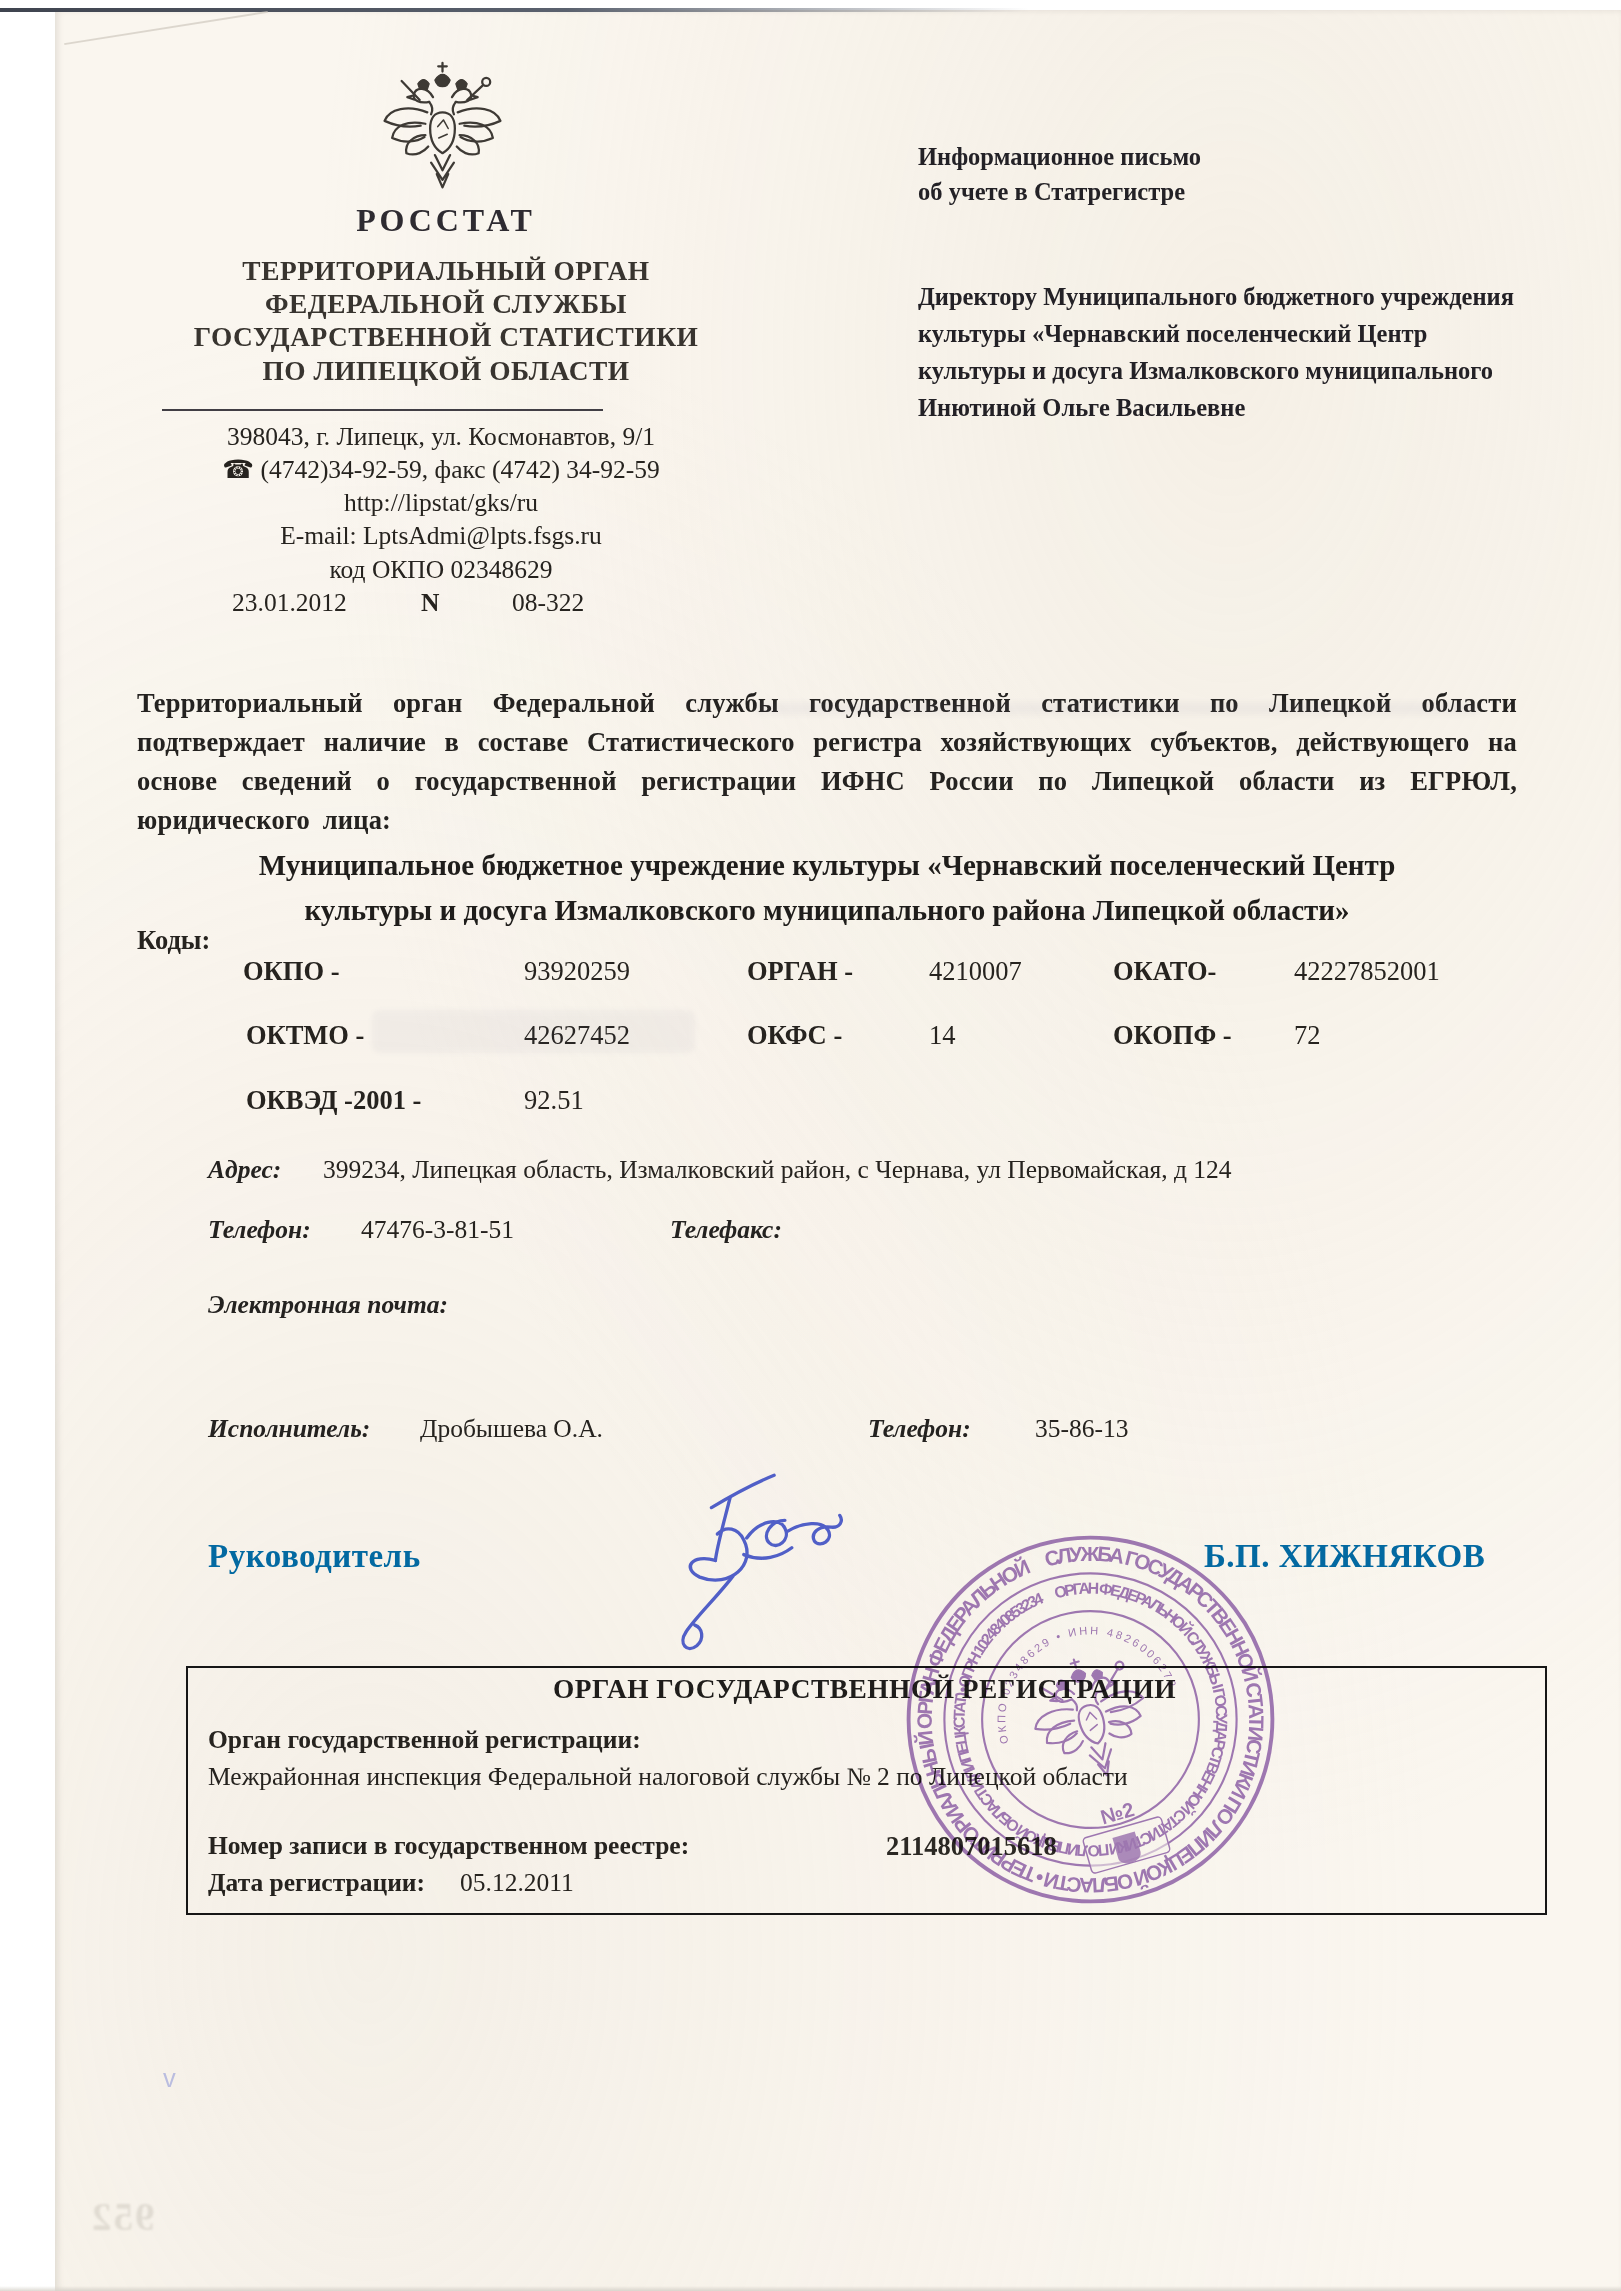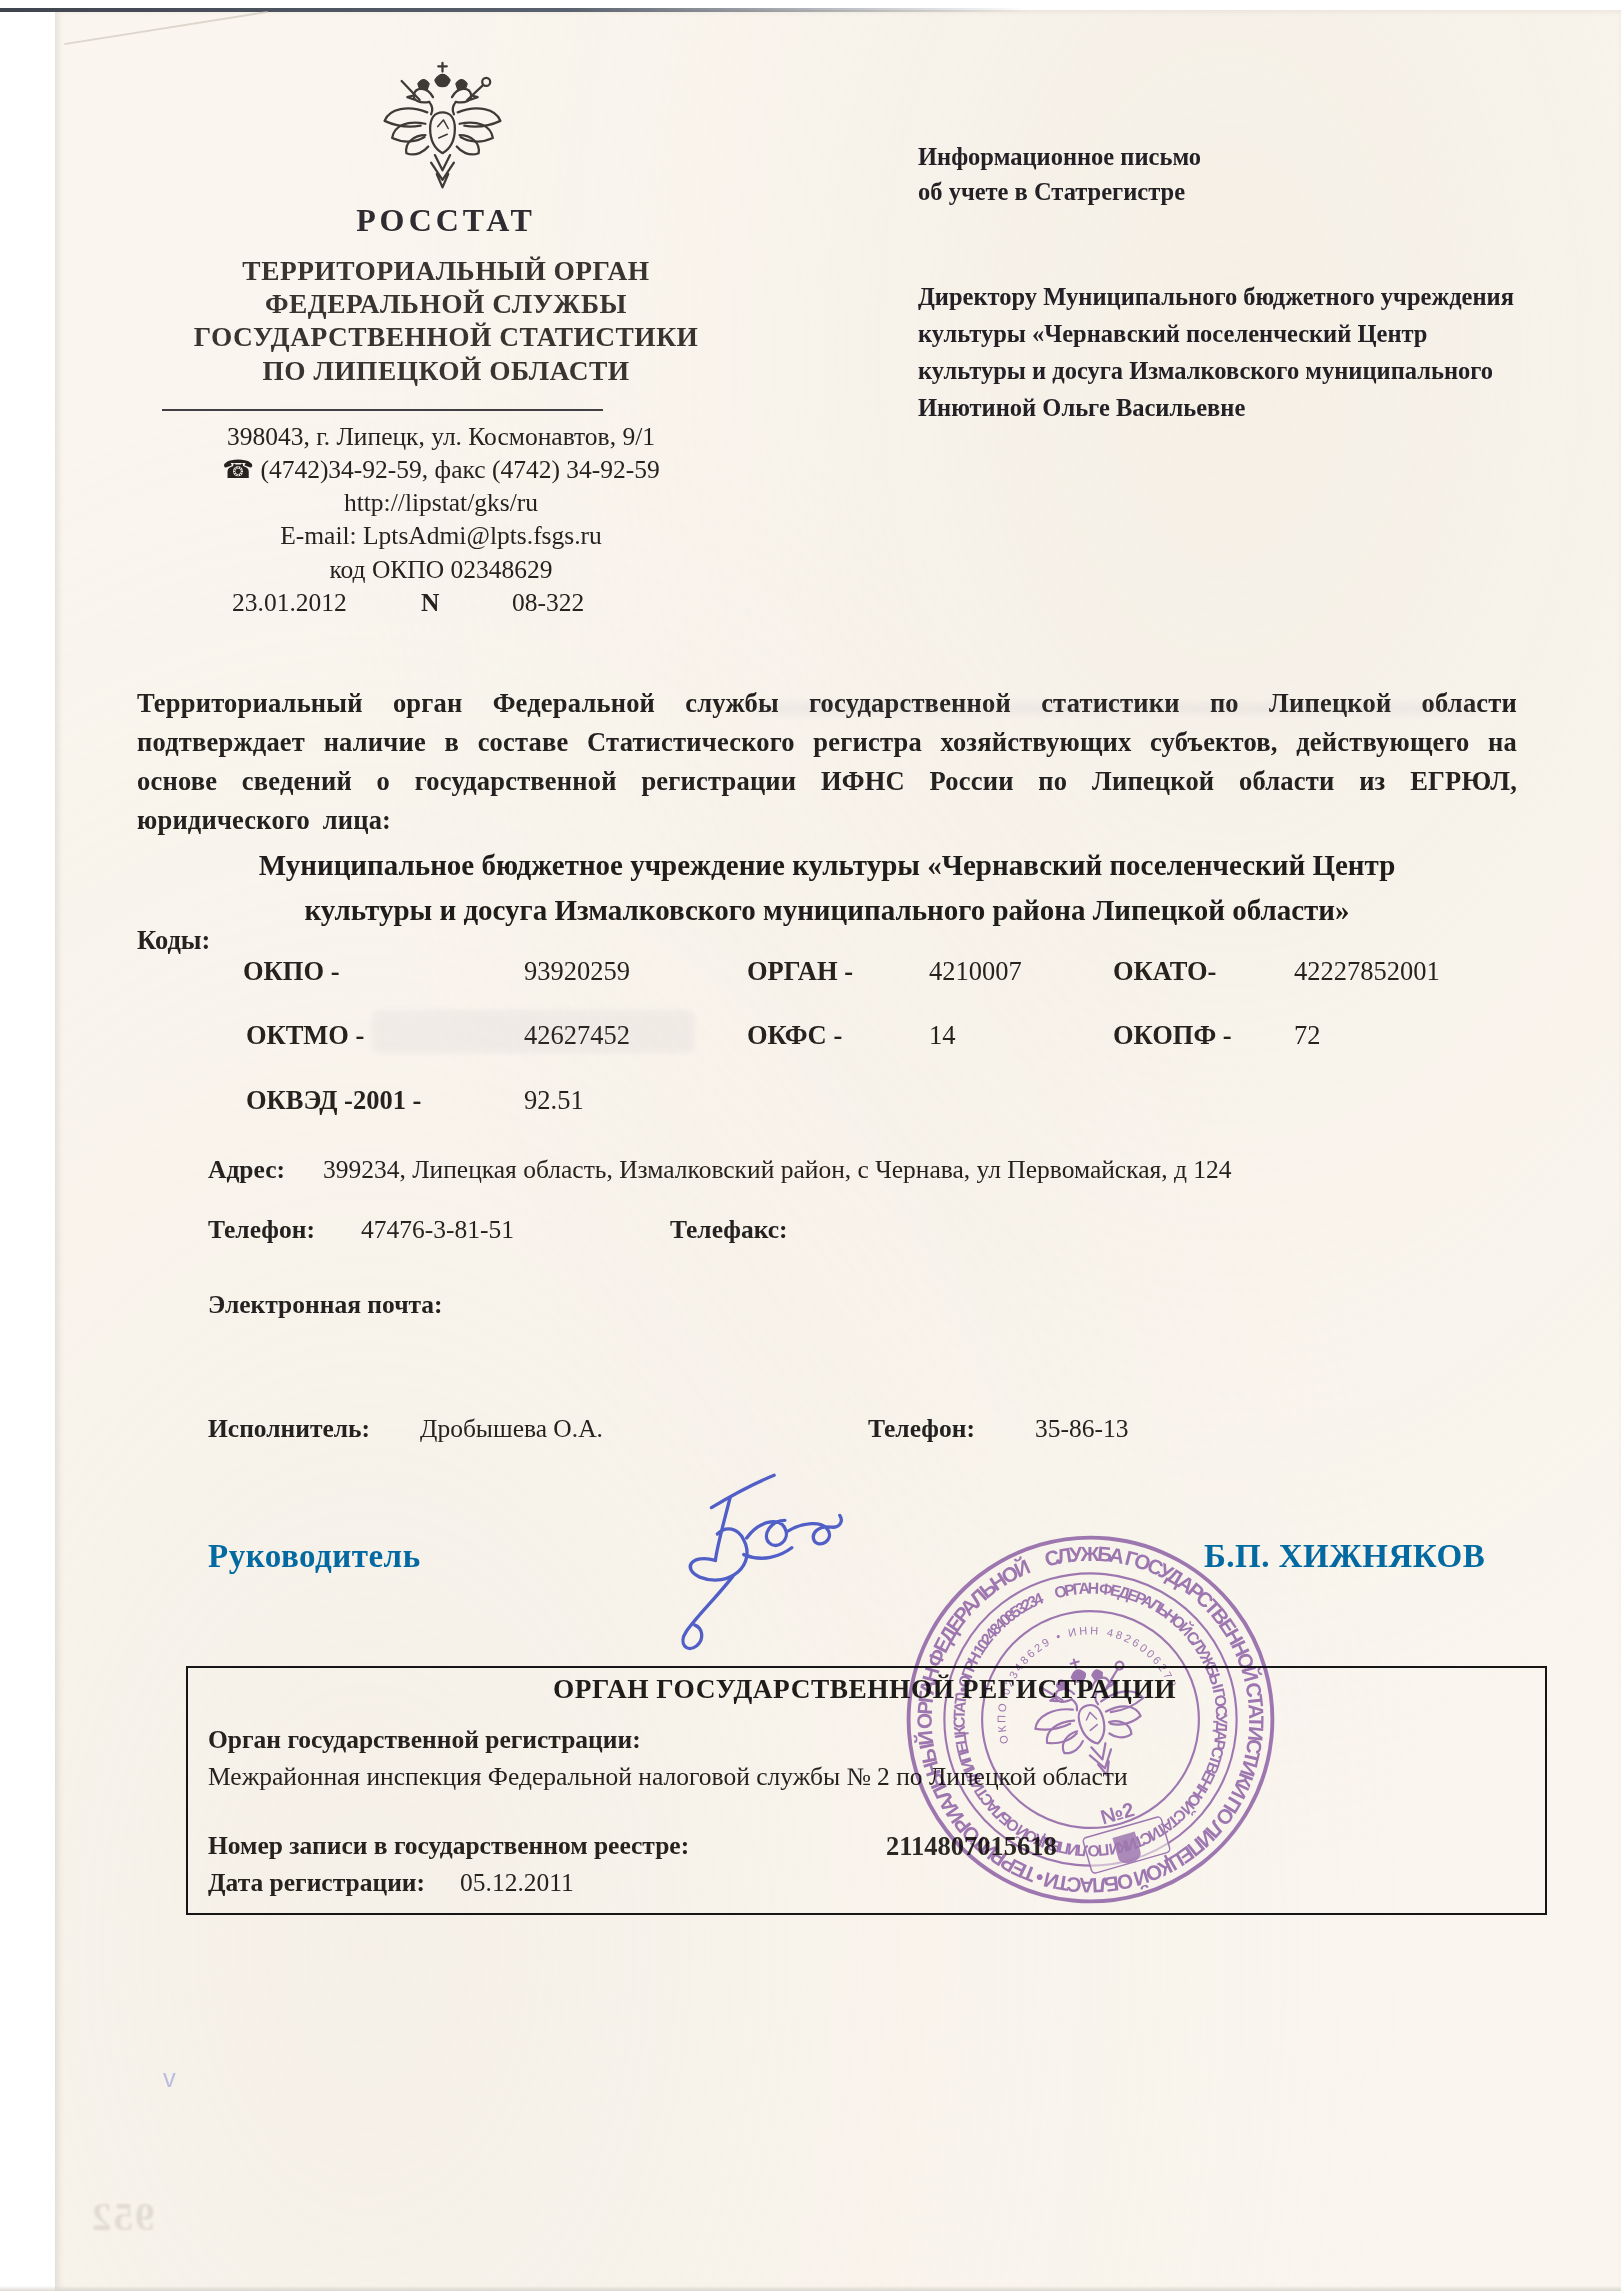--- a/index.html
+++ b/index.html
@@ -24,21 +24,21 @@
 
   .rosstat{font-size:32px;letter-spacing:3.9px;color:#2e2b31;}
   .hdr-org{font-size:27.4px;line-height:32px;letter-spacing:0.5px;color:#38342f;}
   .addr{font-size:25.5px;line-height:33px;color:#26231f;}
   .divider{height:2px;background:#413e44;}
   .subject{font-size:24.5px;color:#232126;}
   .addressee{font-size:24.5px;line-height:37px;color:#232126;}
   .para{font-size:26.5px;line-height:39px;text-align:justify;word-spacing:5.9px;letter-spacing:0.2px;color:#242220;}
   .orgname{font-size:29px;line-height:45px;color:#1f1d1b;}
   .codes{font-size:26.5px;color:#26231f;}
-  .row-lbl{font-weight:bold;font-size:25.5px;color:#242220;}
+  .row-lbl{font-weight:bold;font-size:25.5px;color:#242220;font-style:italic;}
   .row-val{font-size:25.5px;color:#26231f;}
   .headname{font-size:33px;letter-spacing:0.5px;color:#0369a1;margin-top:16px;}
   .regbox{border:2.9px solid #161616;background:transparent;}
   .regtitle{font-size:27.4px;letter-spacing:0.5px;color:#1f1d1b;}
   .regtext{font-size:25.5px;color:#26231f;}
   .regval{font-size:26.5px;}
 
   .stamp-wrap{position:absolute;left:897px;top:1526px;width:387px;height:387px;
               opacity:.82;mix-blend-mode:multiply;filter:blur(0.4px);}
   .sig-wrap{position:absolute;left:586px;top:1439px;width:294px;height:240px;opacity:.92;}

